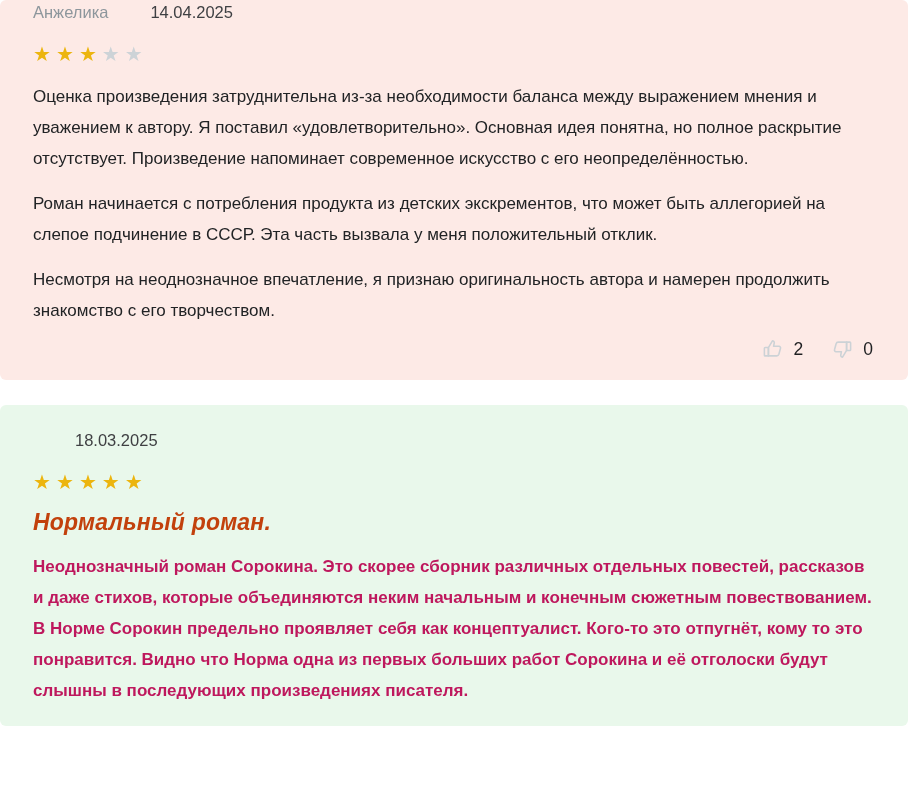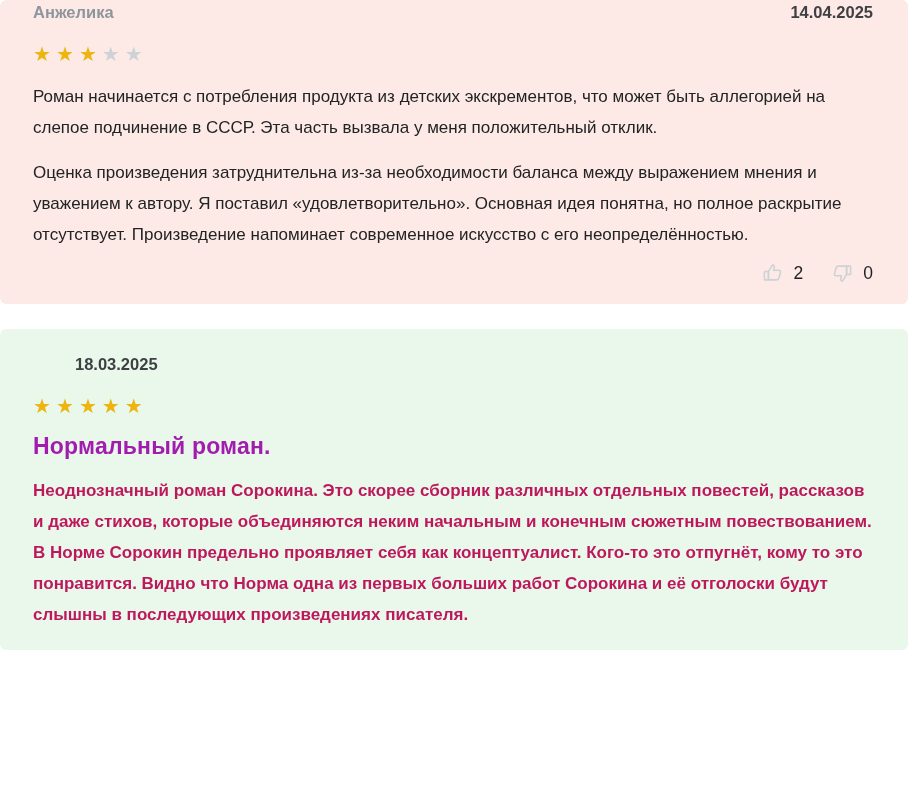--- a/index.html
+++ b/index.html
@@ -16,23 +16,21 @@
     width: 908px;
     box-sizing: border-box;
     padding: 0 35px 20px 33px;
     border-radius: 6px;
   }
   .card-1 { padding-top: 3px; margin-bottom: 25px; }
   .card-2 { padding-top: 26px; }
 
   .card-head {
     display: flex;
-    justify-content: space-between;
     align-items: baseline;
-    font-weight: bold;
   }
   .author {
     font-size: 16.5px;
     text-decoration: none;
     cursor: pointer;
   }
   .date { font-size: 16.5px; margin-left: 42px; }
 
   .stars {
     margin-top: 20px;
@@ -84,22 +82,23 @@
 
 <div class="page">
 
   <article class="review-card card-1" style="background: rgb(253, 234, 230);">
     <header class="card-head">
       <a class="author" style="color: rgb(141, 150, 156);">Анжелика</a>
       <span class="date" style="color: rgb(63, 64, 67);">14.04.2025</span>
     </header>
     <div class="stars"><span class="star" style="color: rgb(236, 181, 15);">★</span><span class="star" style="color: rgb(236, 181, 15);">★</span><span class="star" style="color: rgb(236, 181, 15);">★</span><span class="star" style="color: rgb(205, 211, 215);">★</span><span class="star" style="color: rgb(205, 211, 215);">★</span></div>
     <div class="review-body" style="color: rgb(33, 35, 37);">
+      <p>Оценка произведения затруднительна из-за необходимости баланса между выражением мнения и уважением к автору. Я поставил «удовлетворительно». Основная идея понятна, но полное раскрытие отсутствует. Произведение напоминает современное искусство с его неопределённостью.</p>
       <p>Роман начинается с потребления продукта из детских экскрементов, что может быть аллегорией на слепое подчинение в СССР. Эта часть вызвала у меня положительный отклик.</p>
-      <p>Оценка произведения затруднительна из-за необходимости баланса между выражением мнения и уважением к автору. Я поставил «удовлетворительно». Основная идея понятна, но полное раскрытие отсутствует. Произведение напоминает современное искусство с его неопределённостью.</p>
+      <p>Несмотря на неоднозначное впечатление, я признаю оригинальность автора и намерен продолжить знакомство с его творчеством.</p>
     </div>
     <footer class="vote-row">
       <button class="vote-btn">
         <span style="color: rgb(204, 210, 214);">
           <svg viewBox="0 0 24 24" width="22" height="22" fill="none" stroke="currentColor" stroke-width="1.7" stroke-linejoin="round" stroke-linecap="round">
             <path d="M7 10.4 11.4 3.1c1 0 2.1.8 2 2.1l-.8 3.9h6c1.1 0 1.9 1.1 1.6 2.1l-1.8 6.6c-.3 1-1.2 1.7-2.2 1.7H7z"></path>
             <path d="M3.4 10.4H7v9.1H3.4a.8.8 0 0 1-.8-.8v-7.5a.8.8 0 0 1 .8-.8z"></path>
           </svg>
         </span>
         <span class="vote-count" style="color: rgb(31, 32, 34);">2</span>
@@ -116,20 +115,20 @@
         <span class="vote-count" style="color: rgb(31, 32, 34);">0</span>
       </button>
     </footer>
   </article>
 
   <article class="review-card card-2" style="background: rgb(233, 248, 235);">
     <header class="card-head">
       <span class="date" style="color: rgb(63, 64, 67);">18.03.2025</span>
     </header>
     <div class="stars"><span class="star" style="color: rgb(236, 181, 15);">★</span><span class="star" style="color: rgb(236, 181, 15);">★</span><span class="star" style="color: rgb(236, 181, 15);">★</span><span class="star" style="color: rgb(236, 181, 15);">★</span><span class="star" style="color: rgb(236, 181, 15);">★</span></div>
-    <h3 class="review-title" style="color: #a21caf;">Нормальный роман.</h3>
+    <h3 class="review-title" style="color: #c2410c; font-style: italic;">Нормальный роман.</h3>
     <div class="review-body" style="color: #be185d; font-weight: bold;">
       <p>Неоднозначный роман Сорокина. Это скорее сборник различных отдельных повестей, рассказов и даже стихов, которые объединяются неким начальным и конечным сюжетным повествованием. В Норме Сорокин предельно проявляет себя как концептуалист. Кого-то это отпугнёт, кому то это понравится. Видно что Норма одна из первых больших работ Сорокина и её отголоски будут слышны в последующих произведениях писателя.</p>
     </div>
 
   </article>
 
 </div>
 
 </body></html>

